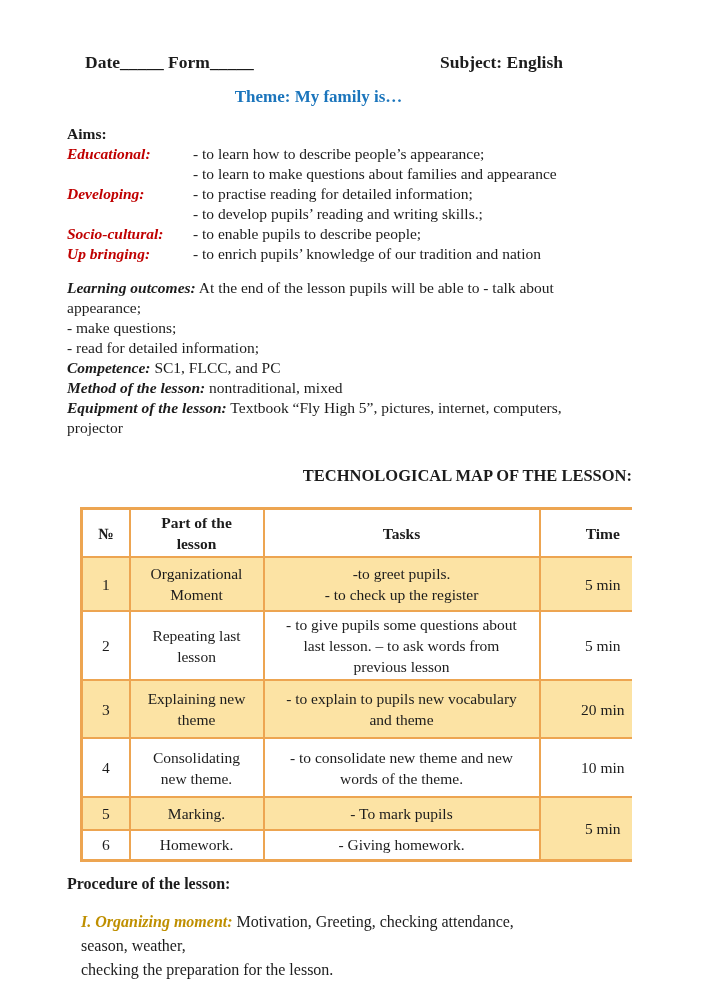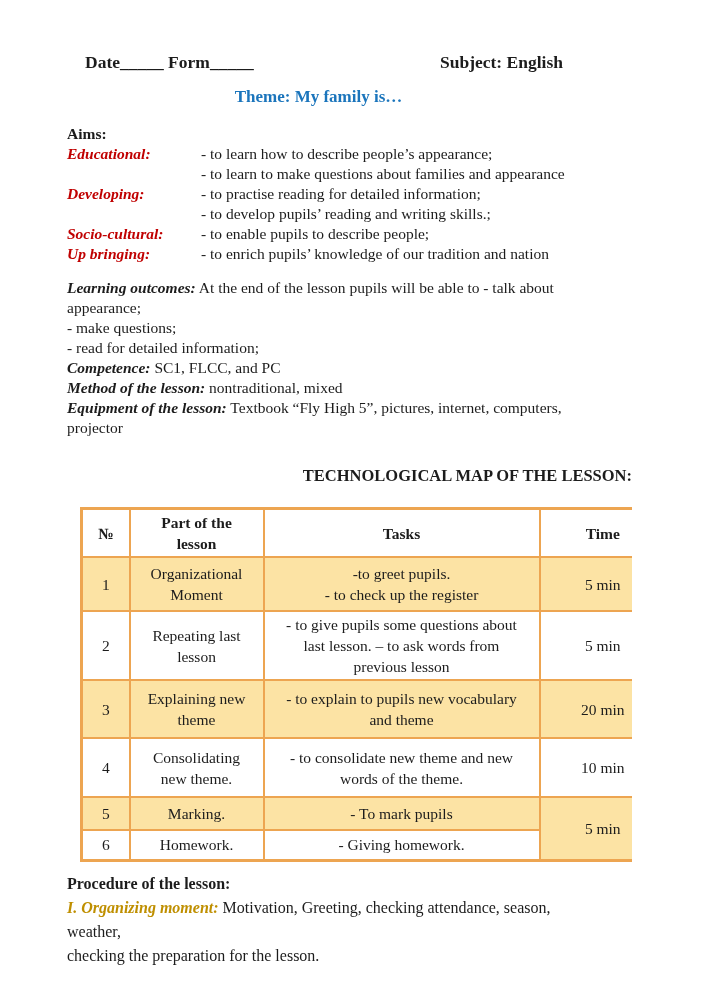--- a/index.html
+++ b/index.html
@@ -41,21 +41,21 @@
   }
   
   .aims {
     position: absolute;
     top: 124px;
     left: 67px;
     right: 60px;
     line-height: 20px;
   }
   .aims-heading { font-weight: bold; }
-  .aim-row { display: flex; gap: 8px; }
+  .aim-row { display: flex; }
   .aim-label {
     width: 126px;
     flex: 0 0 126px;
     font-weight: bold;
     font-style: italic;
     color: var(--accent-red, #C00000);
   }
   .aim-lines { flex: 1; }
   
   .details {
@@ -114,21 +114,21 @@
   
   .procedure {
     position: absolute;
     top: 872px;
     left: 67px;
     right: 62px;
     font-size: 16px;
     line-height: 24px;
   }
   .proc-heading { font-weight: bold; }
-  .proc-step { margin: 0; white-space: pre-line; }
+  .proc-step { margin: 14px; white-space: pre-line; }
   .gold { color: var(--accent-gold, #BF8F00); }
 </style>
 </head>
 <body>
 
 <div class="page">
 
   <div class="doc-header">
     <span>Date_____ Form_____</span>
     <span>Subject: English</span>

